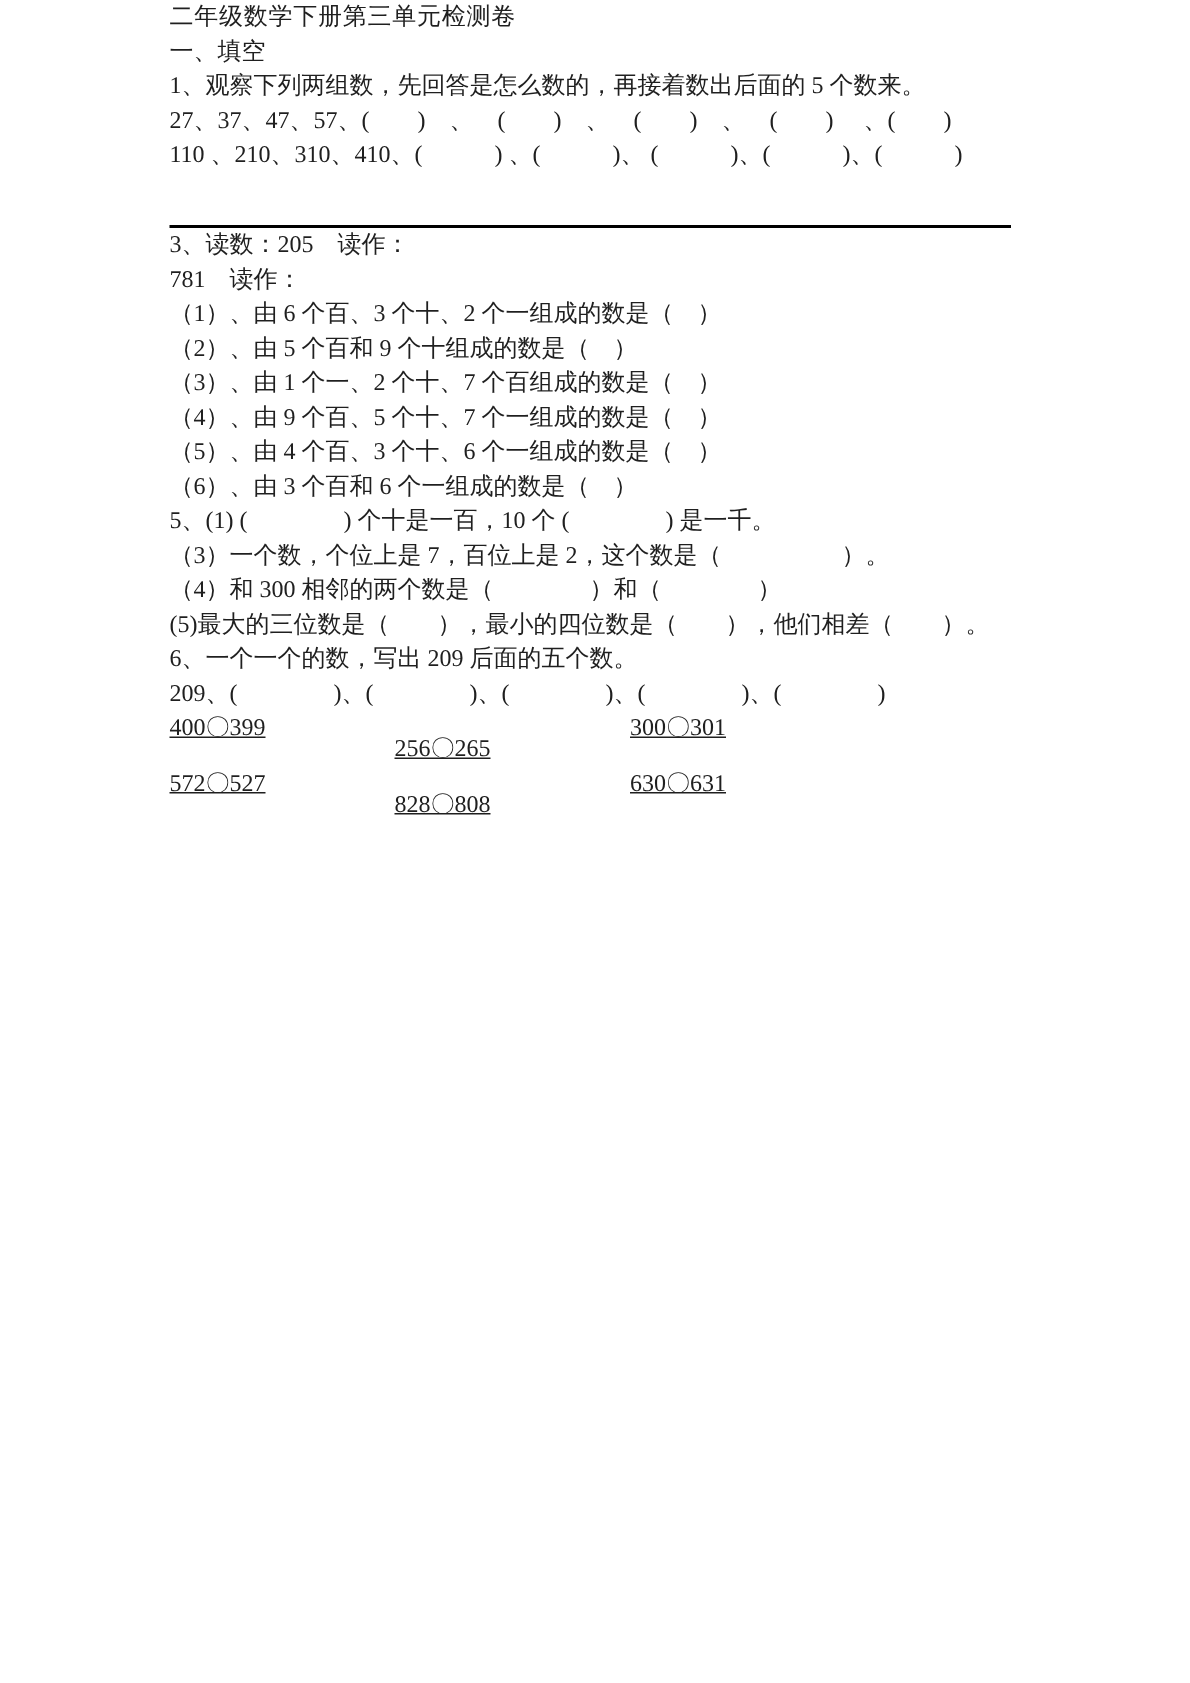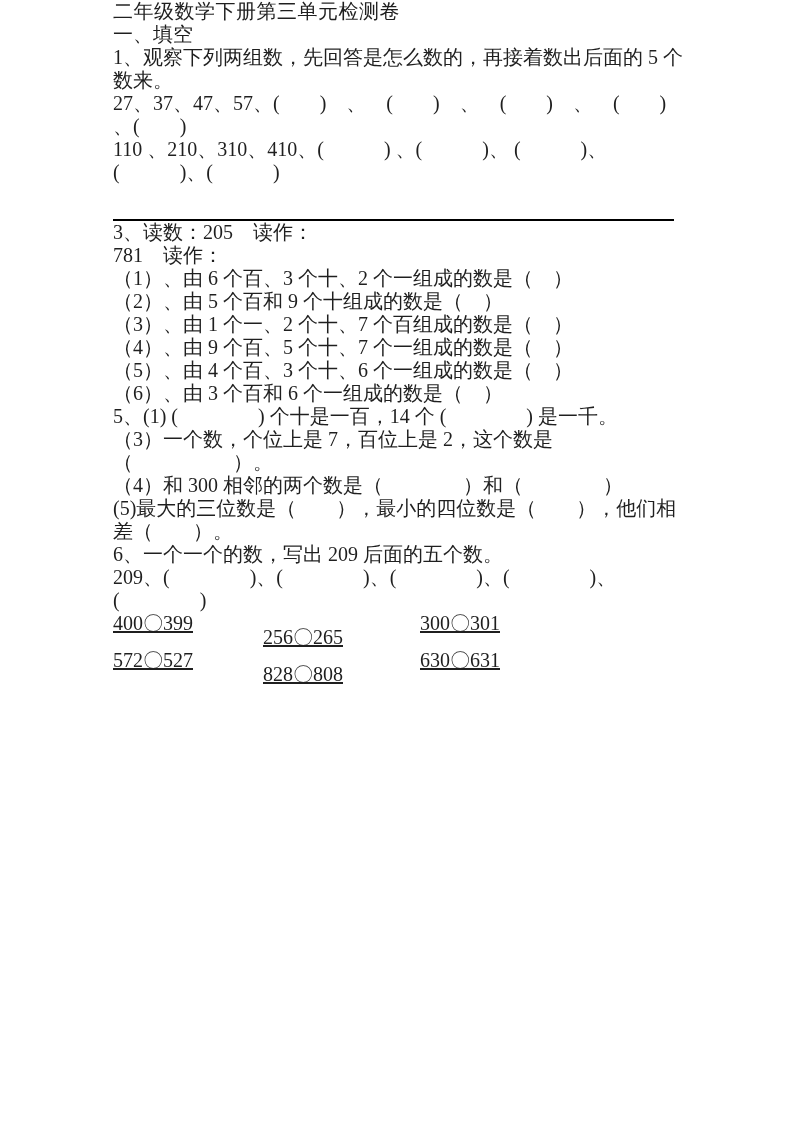--- a/index.html
+++ b/index.html
@@ -13,21 +13,21 @@
     height: 1122px;
     box-sizing: border-box;
     padding: 0 100px 0 113px;
     background: #ffffff;
     font-family: "Liberation Serif", "DejaVu Serif", serif;
     color: #1f1f1f;
     overflow: hidden;
   }
   .page p {
     margin: 0;
-    font-size: 20px;
+    font-size: 16px;
     line-height: 23px;
     white-space: pre-wrap;
   }
   .title {
     font-size: 22px;
     line-height: 30px;
     margin: 90px 0 0 72px;
     letter-spacing: 0.5px;
   }
   .section-heading { margin-top: 57px; }
@@ -77,21 +77,21 @@
   <div>
     <p class="q4-item">（1）、由 6 个百、3 个十、2 个一组成的数是（　）</p>
     <p class="q4-item">（2）、由 5 个百和 9 个十组成的数是（　）</p>
     <p class="q4-item">（3）、由 1 个一、2 个十、7 个百组成的数是（　）</p>
     <p class="q4-item">（4）、由 9 个百、5 个十、7 个一组成的数是（　）</p>
     <p class="q4-item">（5）、由 4 个百、3 个十、6 个一组成的数是（　）</p>
     <p class="q4-item">（6）、由 3 个百和 6 个一组成的数是（　）</p>
   </div>
 
   <div>
-    <p class="q5-head">5、(1) (　　　　) 个十是一百，14 个 (　　　　) 是一千。</p>
+    <p class="q5-head">5、(1) (　　　　) 个十是一百，10 个 (　　　　) 是一千。</p>
     <p class="q5-indent">（3）一个数，个位上是 7，百位上是 2，这个数是（　　　　　）。</p>
     <p class="q5-indent">（4）和 300 相邻的两个数是（　　　　）和（　　　　）</p>
     <p>(5)最大的三位数是（　　），最小的四位数是（　　），他们相差（　　）。</p>
   </div>
 
   <div>
     <p class="q6-head">6、一个一个的数，写出 209 后面的五个数。</p>
     <p>209、(　　　　)、(　　　　)、(　　　　)、(　　　　)、(　　　　)</p>
   </div>
 

